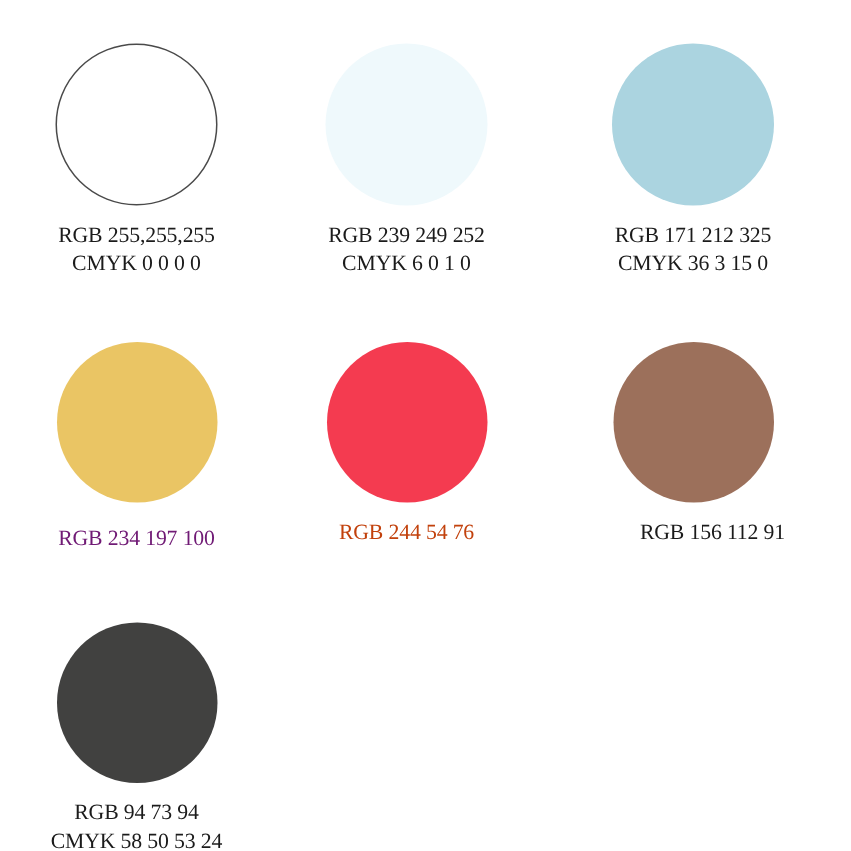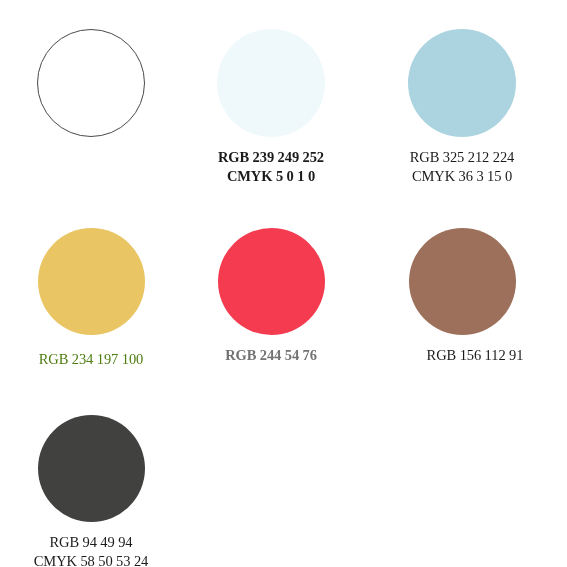--- a/index.html
+++ b/index.html
@@ -46,78 +46,82 @@
     letter-spacing: -0.1px;
     white-space: nowrap;
   }
 
   .caption-line {
     display: block;
   }
 
   
   .col-1 { left: 1px; }
-  .col-2 { left: 181px; font-weight: bold; }
+  .col-2 { left: 181px; }
   .col-3 { left: 372px; }
 
   
   .row-1 { top: 29px; }
   .row-2 { top: 228px; }
   .row-3 { top: 415px; }
 
   
   .swatch.shift-down .swatch-caption { margin-top: 15px; }
 </style>
 </head>
 <body style="background: rgb(255, 255, 255);">
 
 <div id="palette-sheet">
 
   <div class="swatch col-1 row-1">
     <div class="swatch-disc" style="width: 108px; height: 108px; background: rgb(255, 255, 255); border: 1px solid rgb(74, 74, 74);"></div>
+    <div class="swatch-caption" style="color: rgb(27, 27, 27);">
+      <span class="caption-line">RGB 255,255,255</span>
+      <span class="caption-line">CMYK 0 0 0 0</span>
+    </div>
   </div>
 
   <div class="swatch col-2 row-1">
     <div class="swatch-disc" style="width: 108px; height: 108px; background: rgb(239, 249, 252); border: none;"></div>
     <div class="swatch-caption" style="color: rgb(27, 27, 27);">
       <span class="caption-line">RGB 239 249 252</span>
-      <span class="caption-line">CMYK 5 0 1 0</span>
+      <span class="caption-line">CMYK 6 0 1 0</span>
     </div>
   </div>
 
   <div class="swatch col-3 row-1">
     <div class="swatch-disc" style="width: 108px; height: 108px; background: rgb(171, 212, 224); border: none;"></div>
     <div class="swatch-caption" style="color: rgb(27, 27, 27);">
-      <span class="caption-line">RGB 325 212 224</span>
+      <span class="caption-line">RGB 171 212 325</span>
       <span class="caption-line">CMYK 36 3 15 0</span>
     </div>
   </div>
 
   <div class="swatch col-1 row-2 shift-down">
     <div class="swatch-disc" style="width: 107px; height: 107px; background: rgb(234, 197, 100); border: none;"></div>
-    <div class="swatch-caption" style="color: #4d7c0f;">
+    <div class="swatch-caption" style="color: #701a75;">
       <span class="caption-line">RGB 234 197 100</span>
     </div>
   </div>
 
   <div class="swatch col-2 row-2">
     <div class="swatch-disc" style="width: 107px; height: 107px; background: rgb(244, 59, 80); border: none;"></div>
-    <div class="swatch-caption" style="color: #737373;">
+    <div class="swatch-caption" style="color: #c2410c;">
       <span class="caption-line">RGB 244 54 76</span>
     </div>
   </div>
 
   <div class="swatch col-3 row-2">
     <div class="swatch-disc" style="width: 107px; height: 107px; background: rgb(156, 112, 91); border: none;"></div>
     <div class="swatch-caption" style="color: rgb(27, 27, 27); margin-left: 26px;">
       <span class="caption-line">RGB 156 112 91</span>
     </div>
   </div>
 
   <div class="swatch col-1 row-3">
     <div class="swatch-disc" style="width: 107px; height: 107px; background: rgb(65, 65, 64); border: none;"></div>
     <div class="swatch-caption" style="color: rgb(27, 27, 27);">
-      <span class="caption-line">RGB 94 49 94</span>
+      <span class="caption-line">RGB 94 73 94</span>
       <span class="caption-line">CMYK 58 50 53 24</span>
     </div>
   </div>
 
 </div>
 
 </body></html>

